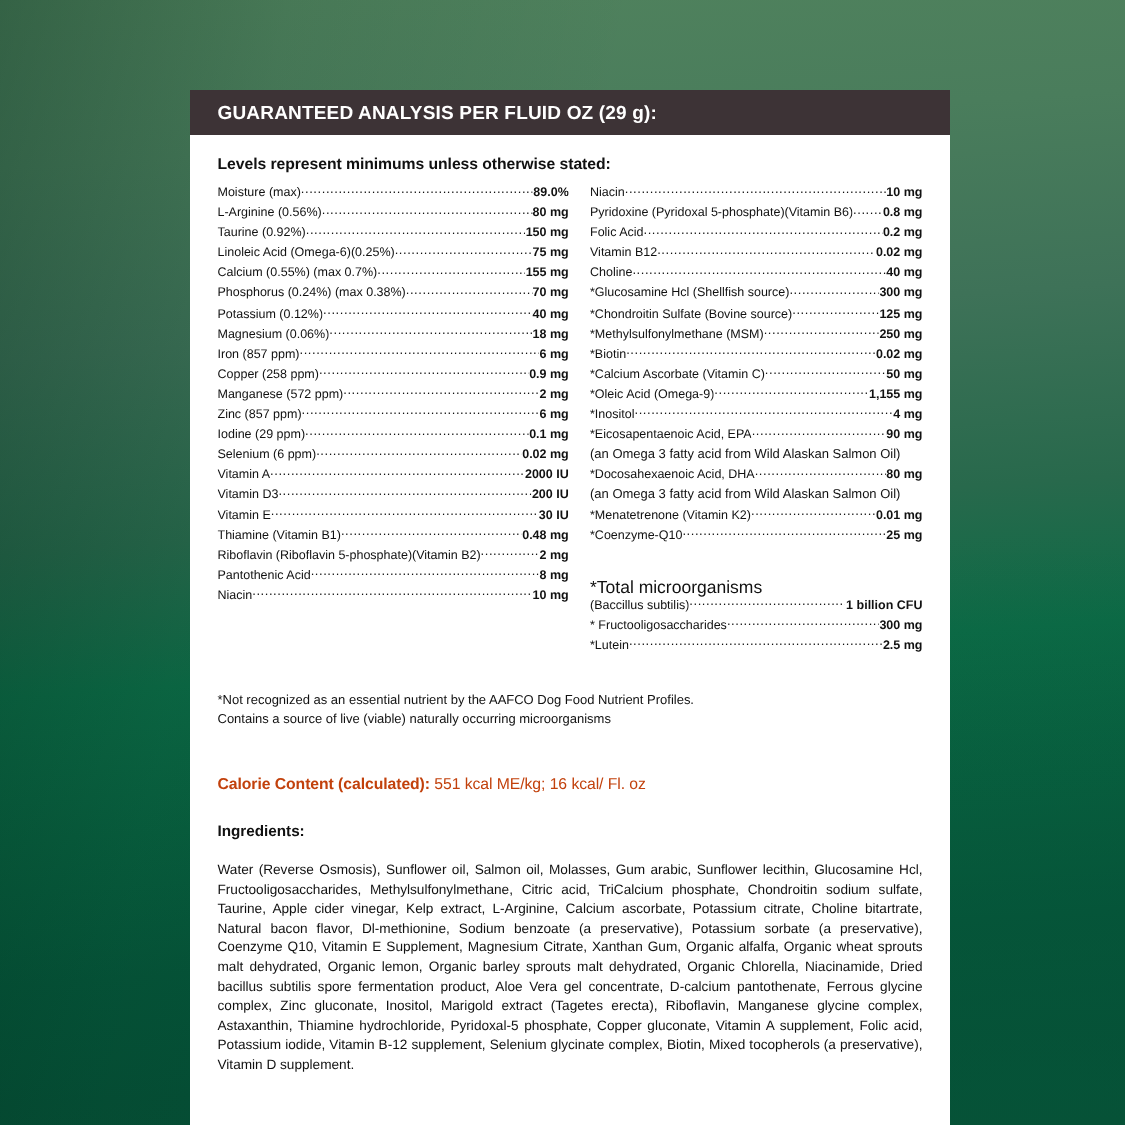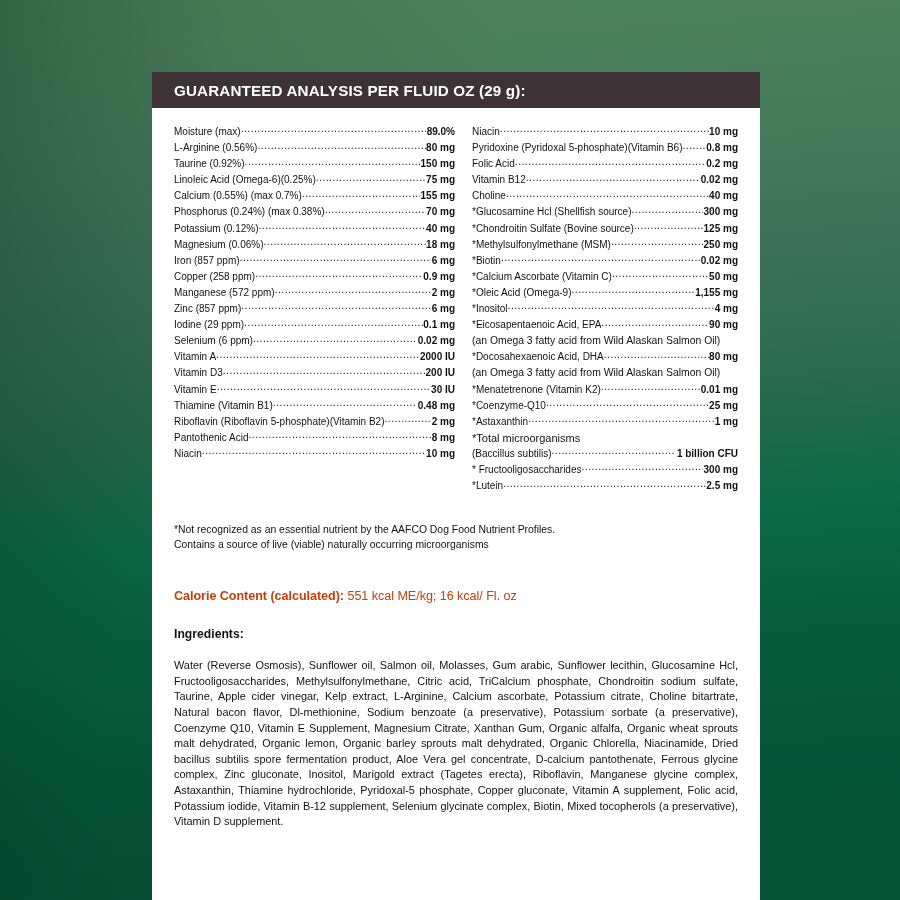--- a/index.html
+++ b/index.html
@@ -133,24 +133,25 @@
 
   
   .nrow-plain {
     font-size: 10.4px;
     color: #111;
     line-height: 16.1px;
     white-space: nowrap;
   }
   
   .nrow-nameonly {
-    font-size: 11px;
+    font-size: 14px;
     color: #111;
     line-height: 16.1px;
     white-space: nowrap;
+    margin-top: 24px;
   }
 
   .footnotes {
     margin-top: 29px;
     font-size: 10.4px;
     line-height: 14.5px;
     color: #111;
   }
 
   .calorie {
@@ -184,20 +185,21 @@
 <div class="bg-vignette2"></div>
 
 <div class="label-card">
 
   <div class="card-header">
     <div class="card-header-title">GUARANTEED ANALYSIS PER FLUID OZ (29 g):</div>
   </div>
 
   <div class="card-body">
 
+    <div class="levels-note">Levels represent minimums unless otherwise stated:</div>
 
     <div class="columns">
       <div class="col col-left" id="left-col">
           <div class="nrow">
             <span class="nname">Moisture (max)</span>
             <span class="leader"></span>
             <span class="nval">89.0%</span>
           </div>
           <div class="nrow">
             <span class="nname">L-Arginine (0.56%)</span>
@@ -375,25 +377,20 @@
           <div class="nrow-plain">(an Omega 3 fatty acid from Wild Alaskan Salmon Oil)</div>
           <div class="nrow">
             <span class="nname">*Menatetrenone (Vitamin K2)</span>
             <span class="leader"></span>
             <span class="nval">0.01 mg</span>
           </div>
           <div class="nrow">
             <span class="nname">*Coenzyme-Q10</span>
             <span class="leader"></span>
             <span class="nval">25 mg</span>
-          </div>
-          <div class="nrow">
-            <span class="nname">*Astaxanthin</span>
-            <span class="leader"></span>
-            <span class="nval">1 mg</span>
           </div>
           <div class="nrow-nameonly">*Total microorganisms</div>
           <div class="nrow">
             <span class="nname">(Baccillus subtilis) </span>
             <span class="leader"></span>
             <span class="nval">1 billion CFU</span>
           </div>
           <div class="nrow">
             <span class="nname">* Fructooligosaccharides</span>
             <span class="leader"></span>

